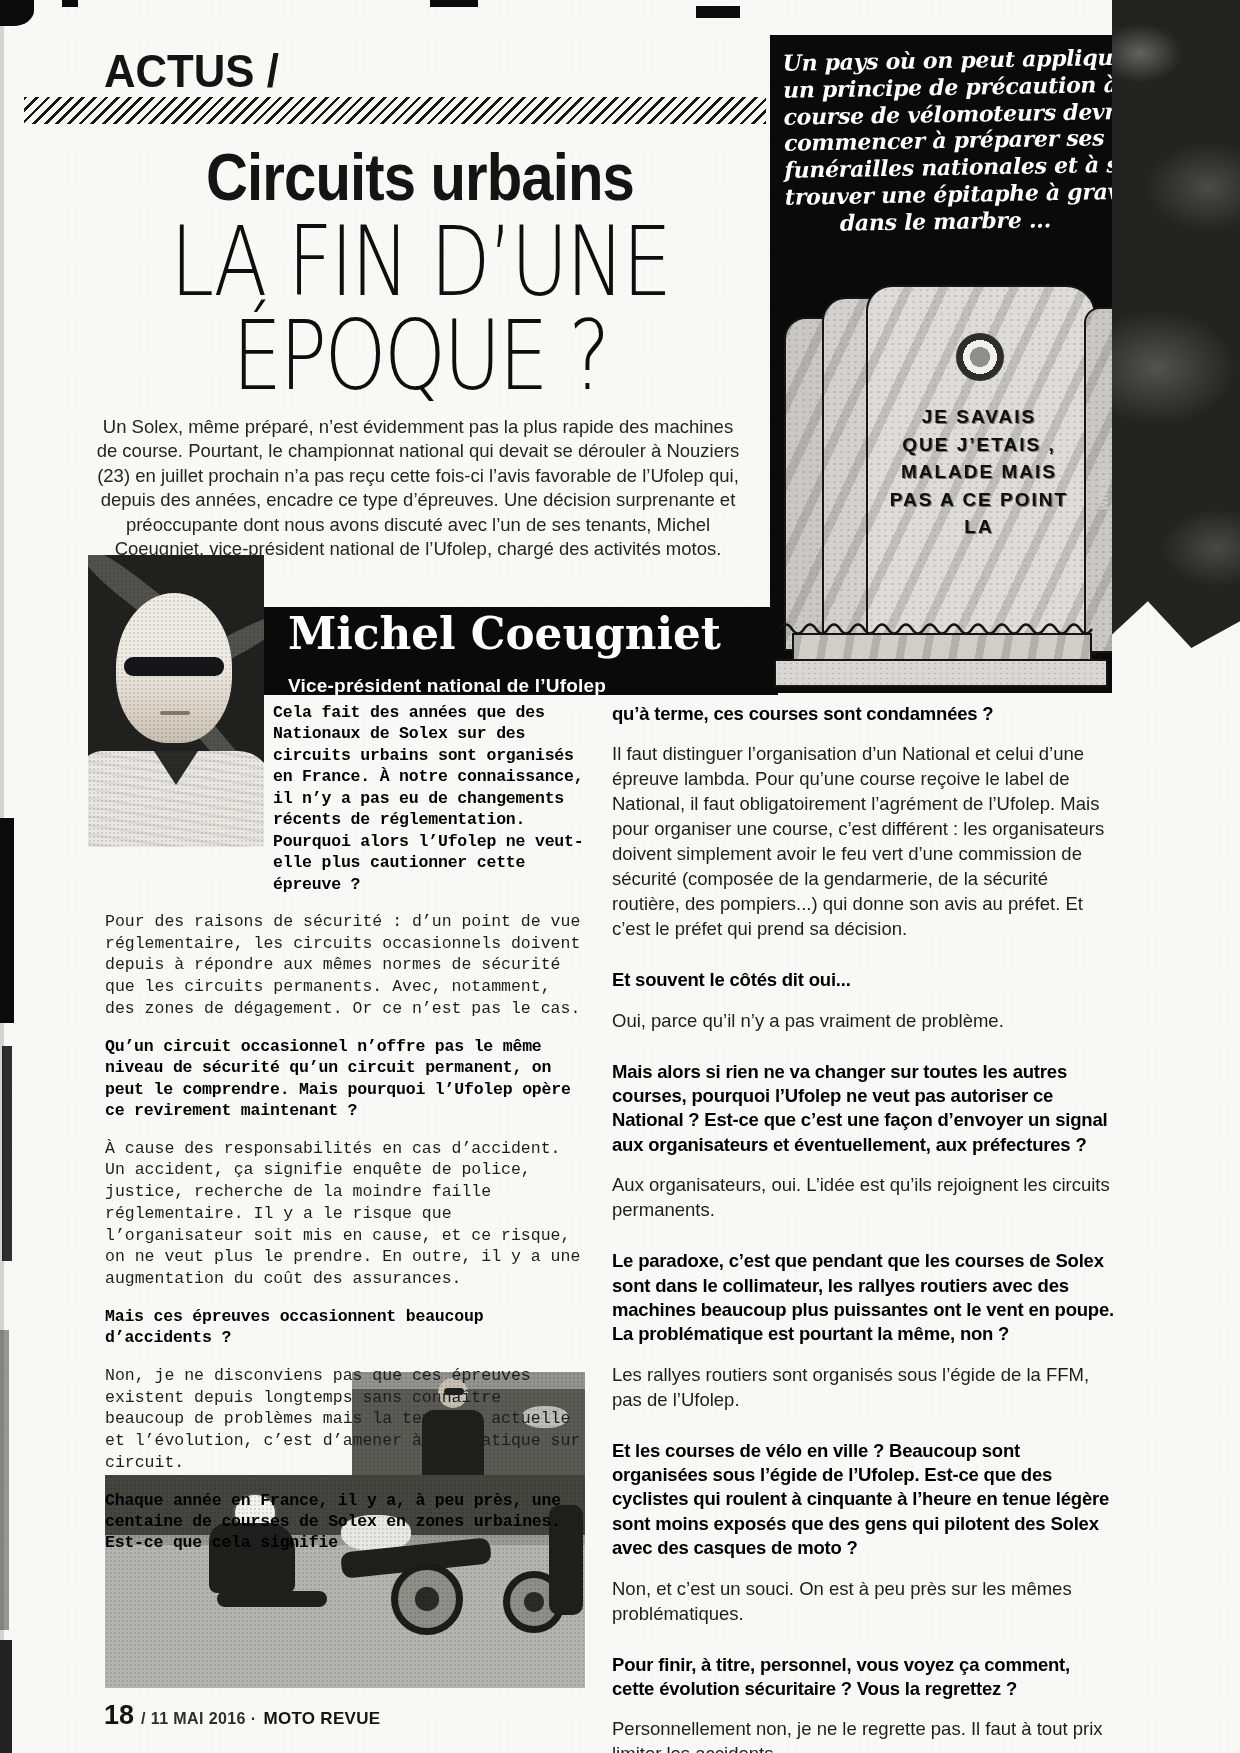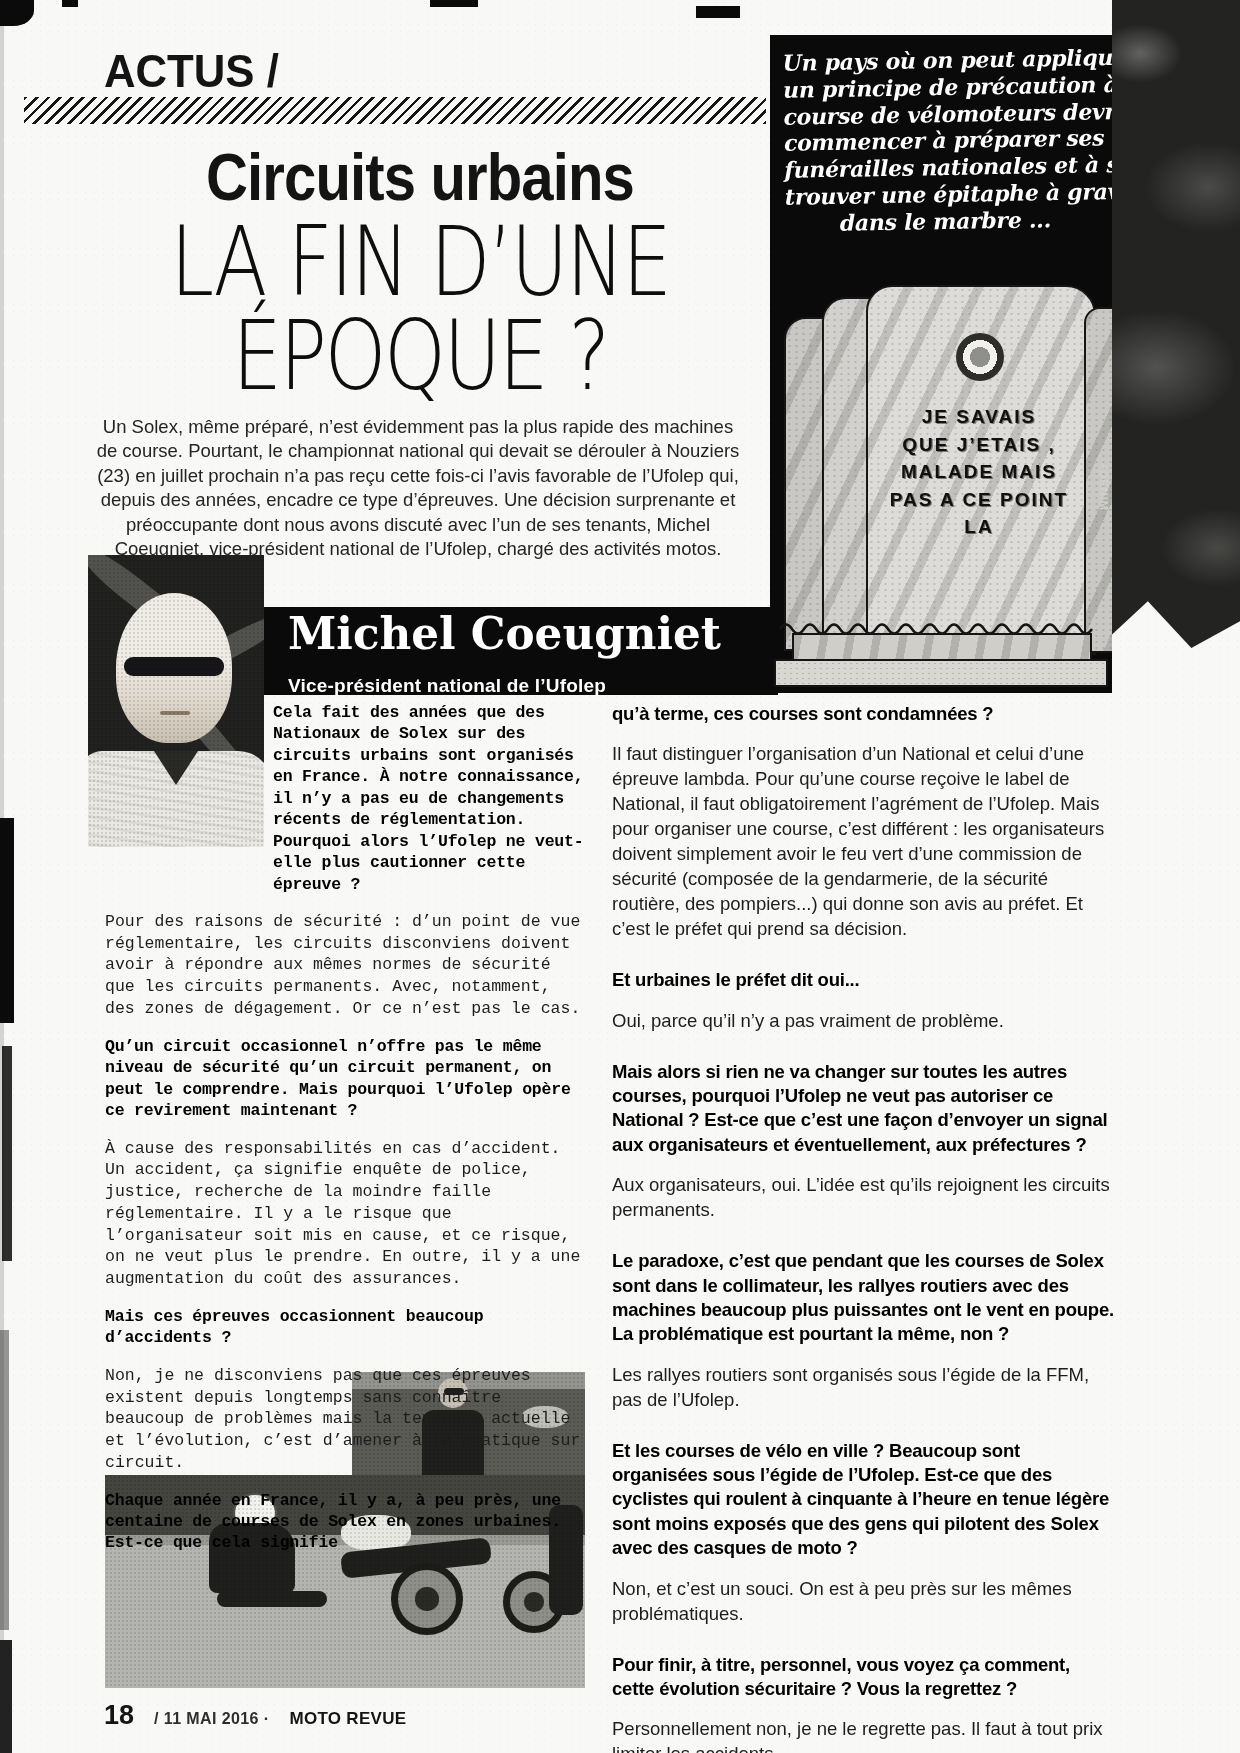--- a/index.html
+++ b/index.html
@@ -95,21 +95,21 @@
      background:linear-gradient(180deg,#93938f 0 16%,#5b5b56 16% 100%);}
   .photo-main{position:absolute;left:105px;top:1475px;width:480px;height:213px;overflow:hidden;z-index:1;
      background:linear-gradient(180deg,#45453f 0 28%,#9a9a95 28% 33%,#b4b4b0 33% 100%);}
   .ph-head{position:absolute;border-radius:50%;background:#c8c0b4;}
   .ph-shade{position:absolute;background:#1f1f1d;border-radius:10px;}
   .wheel{position:absolute;border-radius:50%;border:7px solid #1c1c19;background:#8f8f8a;}
   .wheel::after{content:"";position:absolute;inset:30%;border-radius:50%;background:#2a2a27;}
   .helmet{position:absolute;border-radius:50%;background:#f2f2ee;border:2px solid #55554f;}
   .blob{position:absolute;background:#e9e9e4;border-radius:45%;}
   
-  .footer{position:absolute;left:104px;top:1700px;display:flex;align-items:baseline;gap:20px;z-index:2;}
+  .footer{position:absolute;left:104px;top:1700px;display:flex;align-items:baseline;gap:7px;z-index:2;}
   .footer .pn{font-size:27px;font-weight:900;}
   .footer .date{font-size:16px;font-weight:700;color:#2e2e2e;letter-spacing:.4px;}
   .footer .mag{font-size:17px;font-weight:900;letter-spacing:.3px;}
 </style>
 </head>
 <body>
 
 <div class="page">
 
   <div class="edge-strip"></div>
@@ -177,32 +177,32 @@
     <div class="leaf l3"></div>
     <div class="face"></div>
     <div class="glasses"></div>
     <div class="mouth"></div>
     <div class="shirt"></div>
     <div class="collar"></div>
   </div>
 
   <div class="col col-left">
     <p class="q indent">Cela fait des années que des Nationaux de Solex sur des circuits urbains sont organisés en France. À notre connaissance, il n’y a pas eu de changements récents de réglementation. Pourquoi alors l’Ufolep ne veut-elle plus cautionner cette épreuve ?</p>
-    <p class="a">Pour des raisons de sécurité : d’un point de vue réglementaire, les circuits disconviens doivent avoir à répondre aux mêmes normes de sécurité que les circuits permanents. Avec, notamment, des zones de dégagement. Or ce n’est pas le cas.</p>
+    <p class="a">Pour des raisons de sécurité : d’un point de vue réglementaire, les circuits occasionnels doivent depuis à répondre aux mêmes normes de sécurité que les circuits permanents. Avec, notamment, des zones de dégagement. Or ce n’est pas le cas.</p>
     <p class="q">Qu’un circuit occasionnel n’offre pas le même niveau de sécurité qu’un circuit permanent, on peut le comprendre. Mais pourquoi l’Ufolep opère ce revirement maintenant ?</p>
     <p class="a">À cause des responsabilités en cas d’accident. Un accident, ça signifie enquête de police, justice, recherche de la moindre faille réglementaire. Il y a le risque que l’organisateur soit mis en cause, et ce risque, on ne veut plus le prendre. En outre, il y a une augmentation du coût des assurances.</p>
     <p class="q">Mais ces épreuves occasionnent beaucoup d’accidents ?</p>
     <p class="a">Non, je ne disconviens pas que ces épreuves existent depuis longtemps sans connaître beaucoup de problèmes mais la tendance actuelle et l’évolution, c’est d’amener à la pratique sur circuit.</p>
     <p class="q">Chaque année en France, il y a, à peu près, une centaine de courses de Solex en zones urbaines. Est-ce que cela signifie</p>
   </div>
 
   <div class="col col-right">
     <p class="q">qu’à terme, ces courses sont condamnées ?</p>
     <p class="a">Il faut distinguer l’organisation d’un National et celui d’une épreuve lambda. Pour qu’une course reçoive le label de National, il faut obligatoirement l’agrément de l’Ufolep. Mais pour organiser une course, c’est différent : les organisateurs doivent simplement avoir le feu vert d’une commission de sécurité (composée de la gendarmerie, de la sécurité routière, des pompiers...) qui donne son avis au préfet. Et c’est le préfet qui prend sa décision.</p>
-    <p class="q">Et urbaines le préfet dit oui...</p>
+    <p class="q">Et souvent le côtés dit oui...</p>
     <p class="a">Oui, parce qu’il n’y a pas vraiment de problème.</p>
     <p class="q">Mais alors si rien ne va changer sur toutes les autres courses, pourquoi l’Ufolep ne veut pas autoriser ce National ? Est-ce que c’est une façon d’envoyer un signal aux organisateurs et éventuellement, aux préfectures ?</p>
     <p class="a">Aux organisateurs, oui. L’idée est qu’ils rejoignent les circuits permanents.</p>
     <p class="q">Le paradoxe, c’est que pendant que les courses de Solex sont dans le collimateur, les rallyes routiers avec des machines beaucoup plus puissantes ont le vent en poupe. La problématique est pourtant la même, non ?</p>
     <p class="a">Les rallyes routiers sont organisés sous l’égide de la FFM, pas de l’Ufolep.</p>
     <p class="q">Et les courses de vélo en ville ? Beaucoup sont organisées sous l’égide de l’Ufolep. Est-ce que des cyclistes qui roulent à cinquante à l’heure en tenue légère sont moins exposés que des gens qui pilotent des Solex avec des casques de moto ?</p>
     <p class="a">Non, et c’est un souci. On est à peu près sur les mêmes problématiques.</p>
     <p class="q">Pour finir, à titre, personnel, vous voyez ça comment, cette évolution sécuritaire ? Vous la regrettez ?</p>
     <p class="a">Personnellement non, je ne le regrette pas. Il faut à tout prix limiter les accidents.</p>
     <p class="q">À notre connaissance, l’année dernière, il y a eu un mort accidentel lors d’une compétition de Solex (à Guilers, près de Brest) mais la course ne se déroulait pas en ville ?</p>

